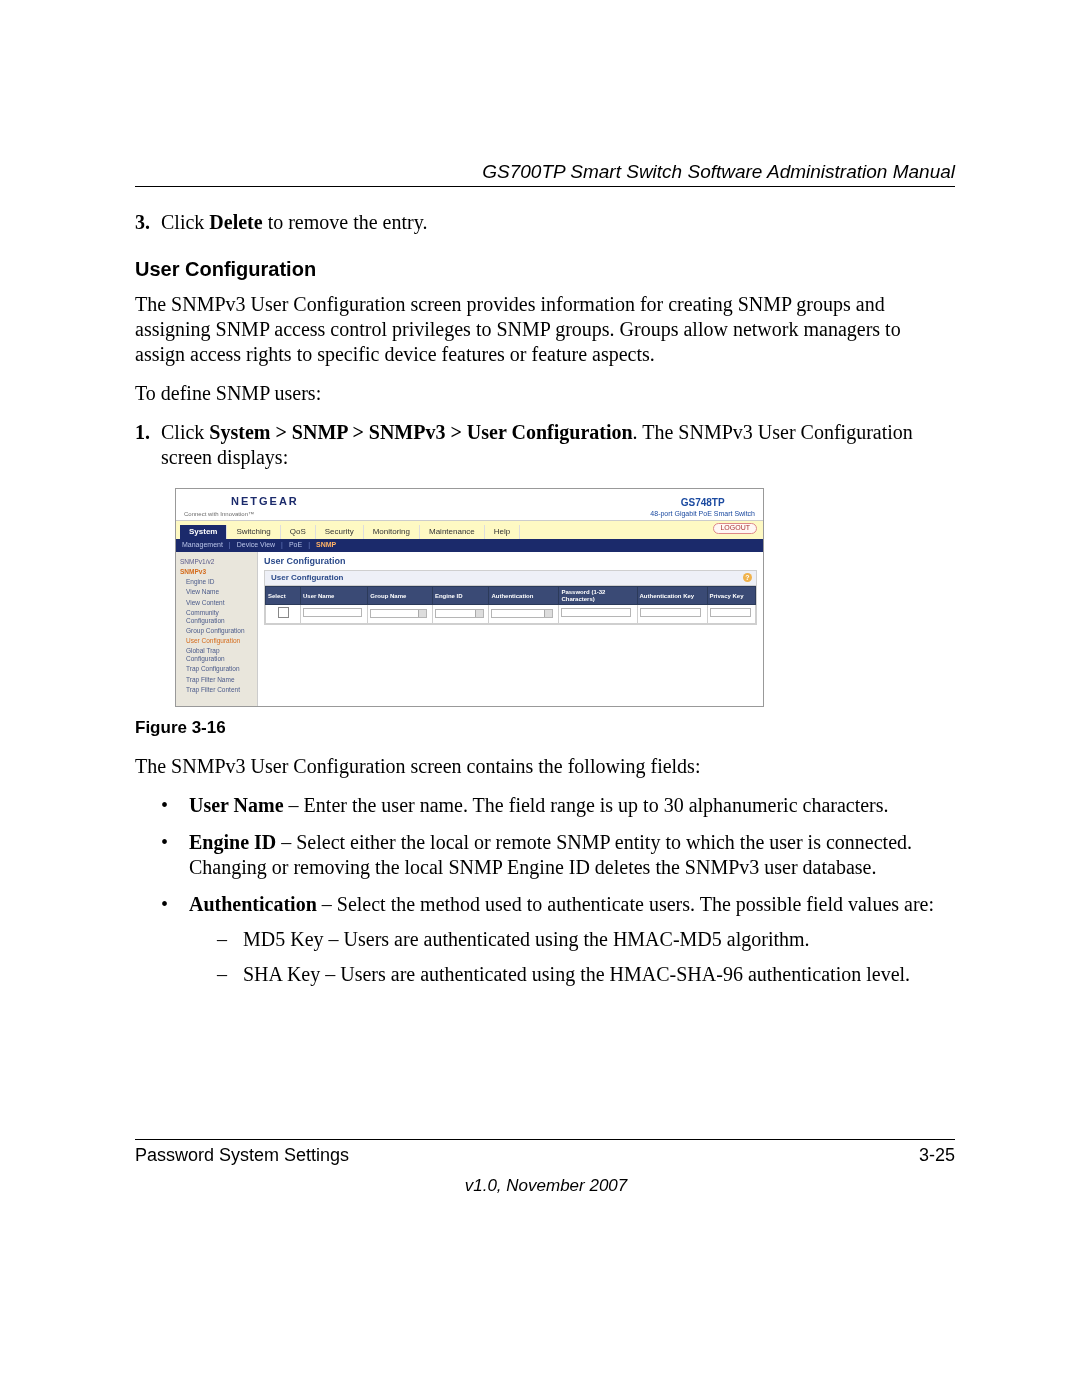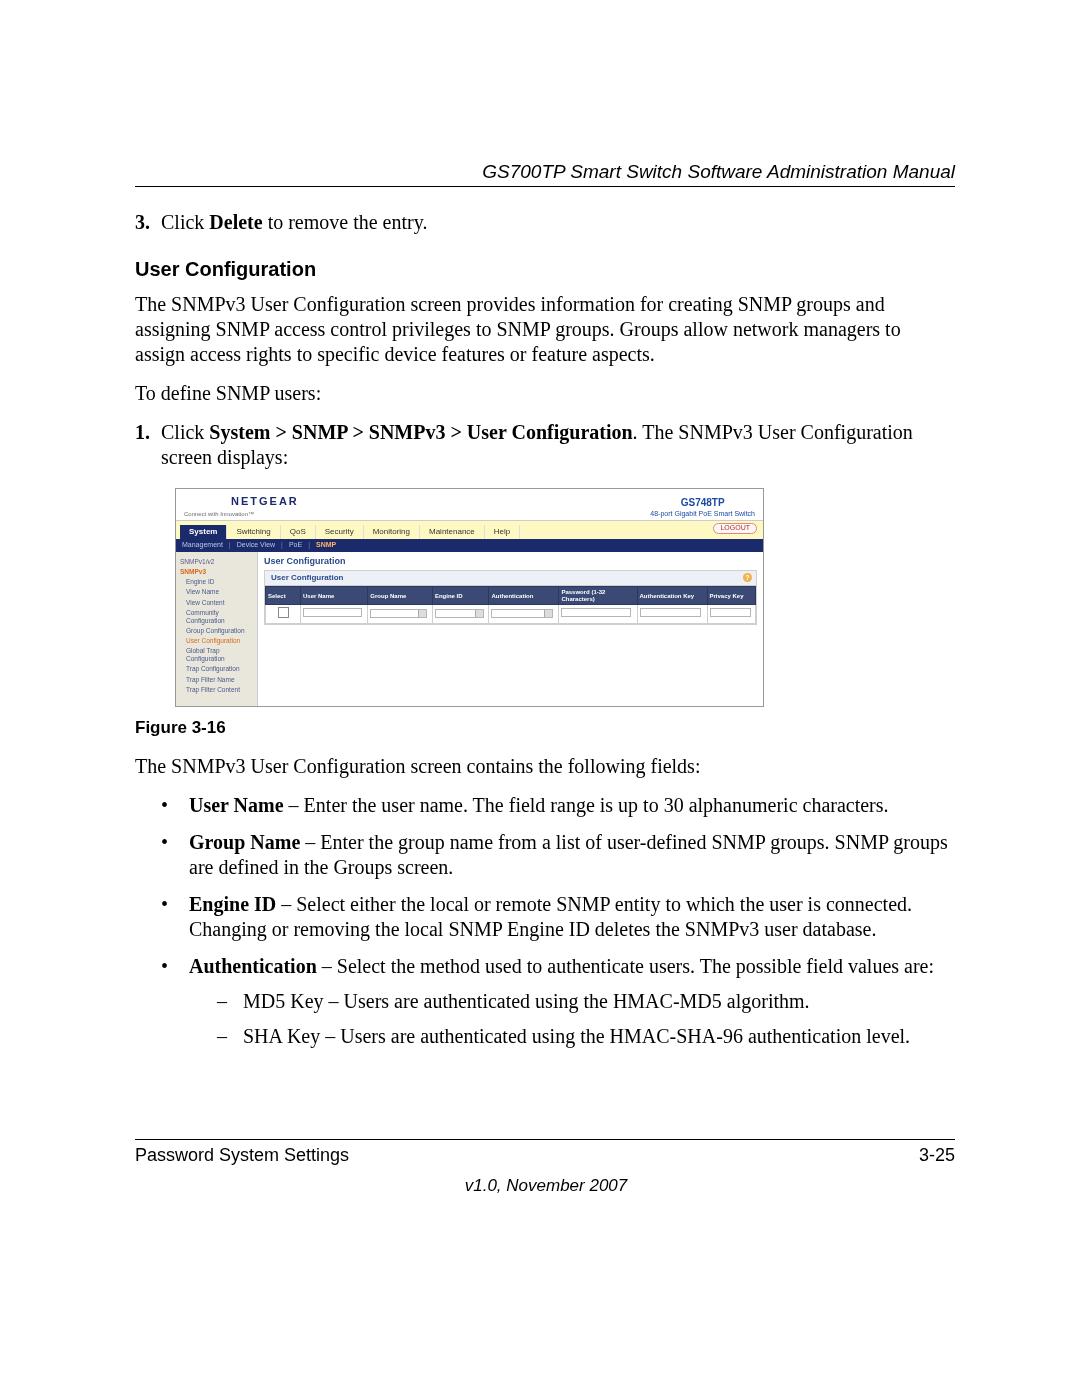--- a/index.html
+++ b/index.html
@@ -406,23 +406,20 @@
 
     <div class="figure-caption">Figure 3-16</div>
 
     <div class="para">The SNMPv3 User Configuration screen contains the following fields:</div>
 
     <ul class="bullets">
       <li>
         <span class="bold">User Name</span><span> – Enter the user name. The field range is up to 30 alphanumeric characters.</span>
       </li>
       <li>
-        <span class="bold">Group Name</span><span> – Enter the group name from a list of user-defined SNMP groups. SNMP groups are defined in the Groups screen.</span>
-      </li>
-      <li>
         <span class="bold">Engine ID</span><span> – Select either the local or remote SNMP entity to which the user is connected. Changing or removing the local SNMP Engine ID deletes the SNMPv3 user database.</span>
       </li>
       <li>
         <span class="bold">Authentication</span><span> – Select the method used to authenticate users. The possible field values are:</span>
         <ul class="dashes">
           <li>MD5 Key – Users are authenticated using the HMAC-MD5 algorithm.</li>
           <li>SHA Key – Users are authenticated using the HMAC-SHA-96 authentication level.</li>
         </ul>
       </li>
     </ul>

